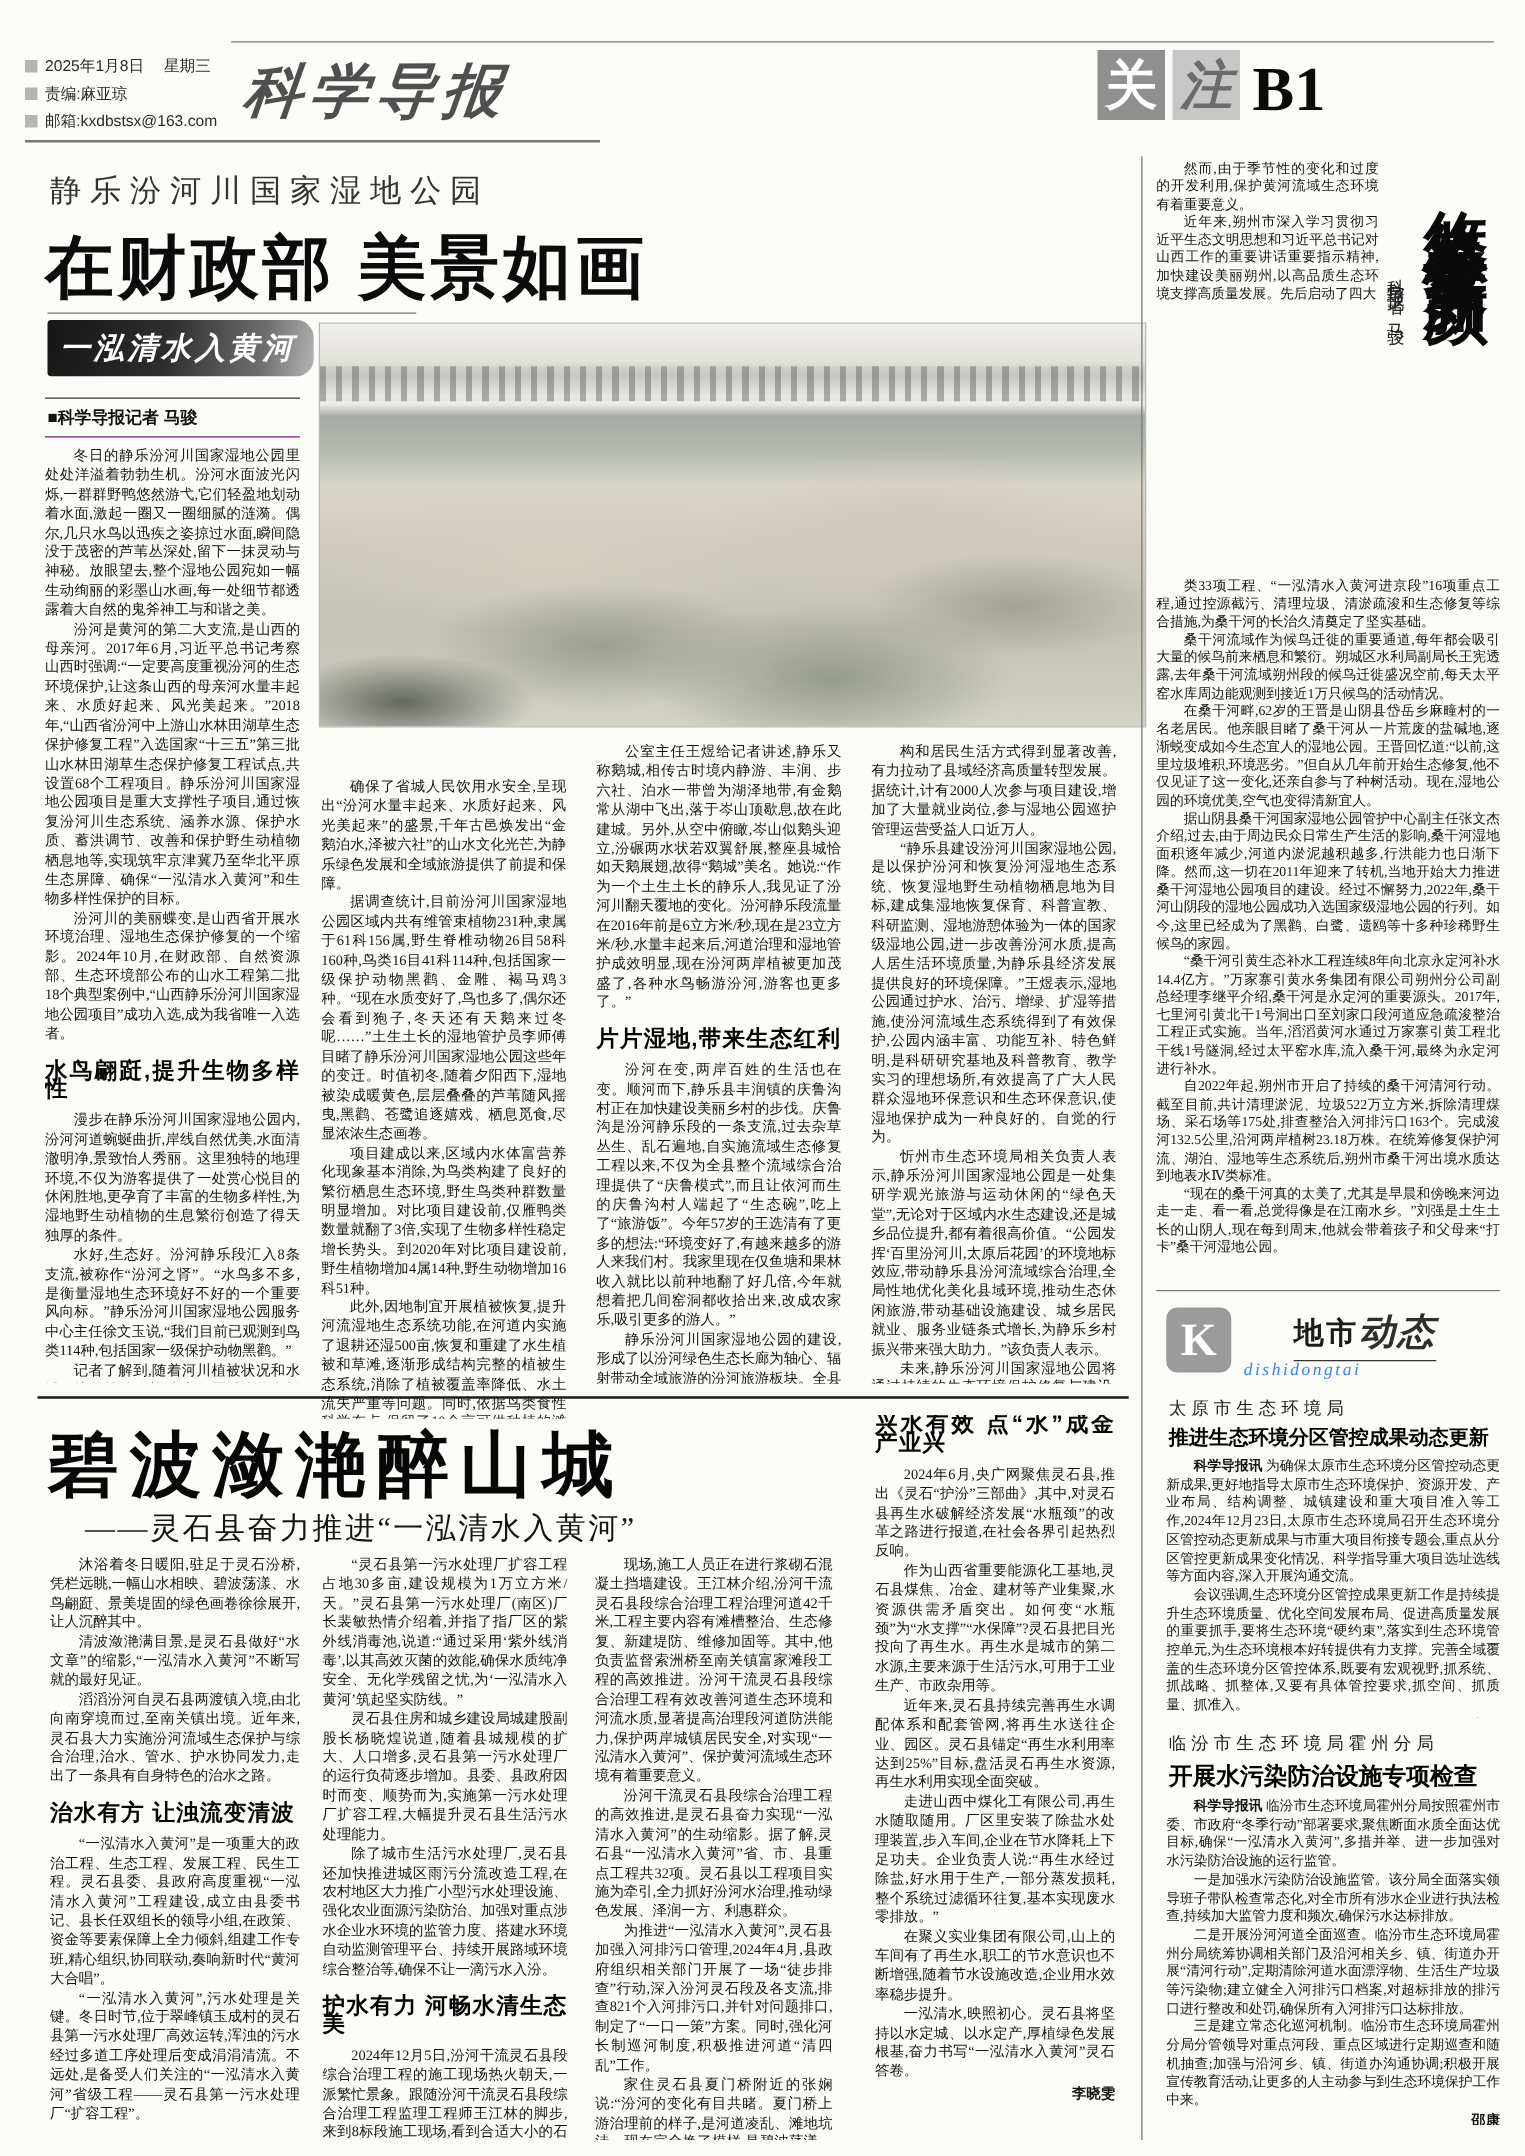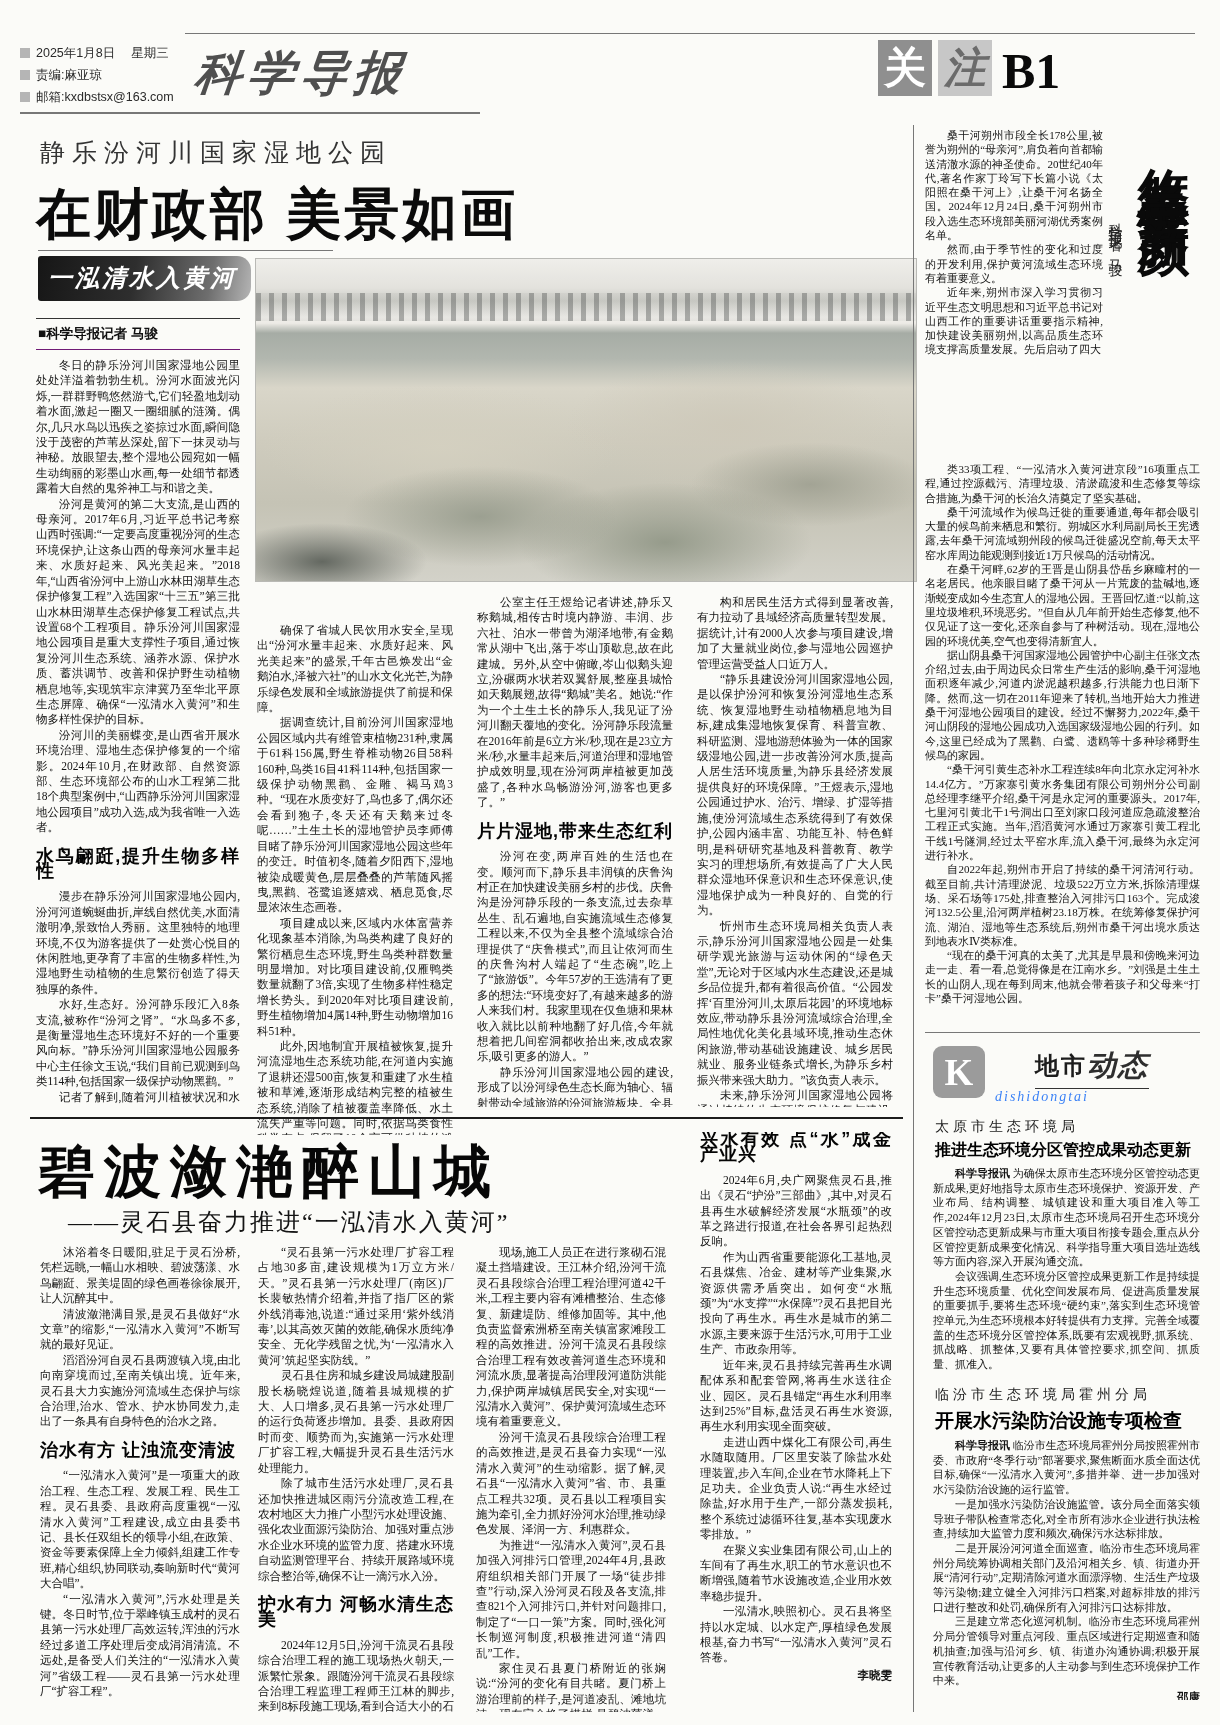--- a/index.html
+++ b/index.html
@@ -143,21 +143,20 @@
   <div class="abs bodytext" style="left:697px;top:595px;width:196px;height:512px;">
       <p>构和居民生活方式得到显著改善,有力拉动了县域经济高质量转型发展。据统计,计有2000人次参与项目建设,增加了大量就业岗位,参与湿地公园巡护管理运营受益人口近万人。</p>
       <p>“静乐县建设汾河川国家湿地公园,是以保护汾河和恢复汾河湿地生态系统、恢复湿地野生动植物栖息地为目标,建成集湿地恢复保育、科普宣教、科研监测、湿地游憩体验为一体的国家级湿地公园,进一步改善汾河水质,提高人居生活环境质量,为静乐县经济发展提供良好的环境保障。”王煜表示,湿地公园通过护水、治污、增绿、扩湿等措施,使汾河流域生态系统得到了有效保护,公园内涵丰富、功能互补、特色鲜明,是科研研究基地及科普教育、教学实习的理想场所,有效提高了广大人民群众湿地环保意识和生态环保意识,使湿地保护成为一种良好的、自觉的行为。</p>
       <p>忻州市生态环境局相关负责人表示,静乐汾河川国家湿地公园是一处集研学观光旅游与运动休闲的“绿色天堂”,无论对于区域内水生态建设,还是城乡品位提升,都有着很高价值。“公园发挥‘百里汾河川,太原后花园’的环境地标效应,带动静乐县汾河流域综合治理,全局性地优化美化县域环境,推动生态休闲旅游,带动基础设施建设、城乡居民就业、服务业链条式增长,为静乐乡村振兴带来强大助力。”该负责人表示。</p>
       <p>未来,静乐汾河川国家湿地公园将通过持续的生态环境保护修复与建设,不断改善汾河上游生态环境,将生态优势转化为黄河流域高质量发展的绿色动力,让绿水青山真正产出“金山银山”。</p>
     </div>
 
   <div class="abs rule" style="left:913px;top:125px;width:1px;height:1587px;"></div>
 
   <div class="abs bodytext rbody" style="left:925px;top:128px;width:178px;height:330px;">
-      <p>桑干河朔州市段全长178公里,被誉为朔州的“母亲河”,肩负着向首都输送清澈水源的神圣使命。20世纪40年代,著名作家丁玲写下长篇小说《太阳照在桑干河上》,让桑干河名扬全国。2024年12月24日,桑干河朔州市段入选生态环境部美丽河湖优秀案例名单。</p>
       <p>然而,由于季节性的变化和过度的开发利用,保护黄河流域生态环境有着重要意义。</p>
       <p>近年来,朔州市深入学习贯彻习近平生态文明思想和习近平总书记对山西工作的重要讲话重要指示精神,加快建设美丽朔州,以高品质生态环境支撑高质量发展。先后启动了四大</p>
     </div>
   <div class="abs vbyline" style="left:1106px;top:212px;height:220px;">科学导报记者 马骏</div>
   <div class="abs vtitle" style="left:1128px;top:126px;height:440px;">悠悠桑干展新颜</div>
   <div class="abs bodytext rbody" style="left:925px;top:462px;width:275px;height:562px;">
       <p>类33项工程、“一泓清水入黄河进京段”16项重点工程,通过控源截污、清理垃圾、清淤疏浚和生态修复等综合措施,为桑干河的长治久清奠定了坚实基础。</p>
       <p>桑干河流域作为候鸟迁徙的重要通道,每年都会吸引大量的候鸟前来栖息和繁衍。朔城区水利局副局长王宪透露,去年桑干河流域朔州段的候鸟迁徙盛况空前,每天太平窑水库周边能观测到接近1万只候鸟的活动情况。</p>
       <p>在桑干河畔,62岁的王晋是山阴县岱岳乡麻疃村的一名老居民。他亲眼目睹了桑干河从一片荒废的盐碱地,逐渐蜕变成如今生态宜人的湿地公园。王晋回忆道:“以前,这里垃圾堆积,环境恶劣。”但自从几年前开始生态修复,他不仅见证了这一变化,还亲自参与了种树活动。现在,湿地公园的环境优美,空气也变得清新宜人。</p>
       <p>据山阴县桑干河国家湿地公园管护中心副主任张文杰介绍,过去,由于周边民众日常生产生活的影响,桑干河湿地面积逐年减少,河道内淤泥越积越多,行洪能力也日渐下降。然而,这一切在2011年迎来了转机,当地开始大力推进桑干河湿地公园项目的建设。经过不懈努力,2022年,桑干河山阴段的湿地公园成功入选国家级湿地公园的行列。如今,这里已经成为了黑鹳、白鹭、遗鸥等十多种珍稀野生候鸟的家园。</p>

